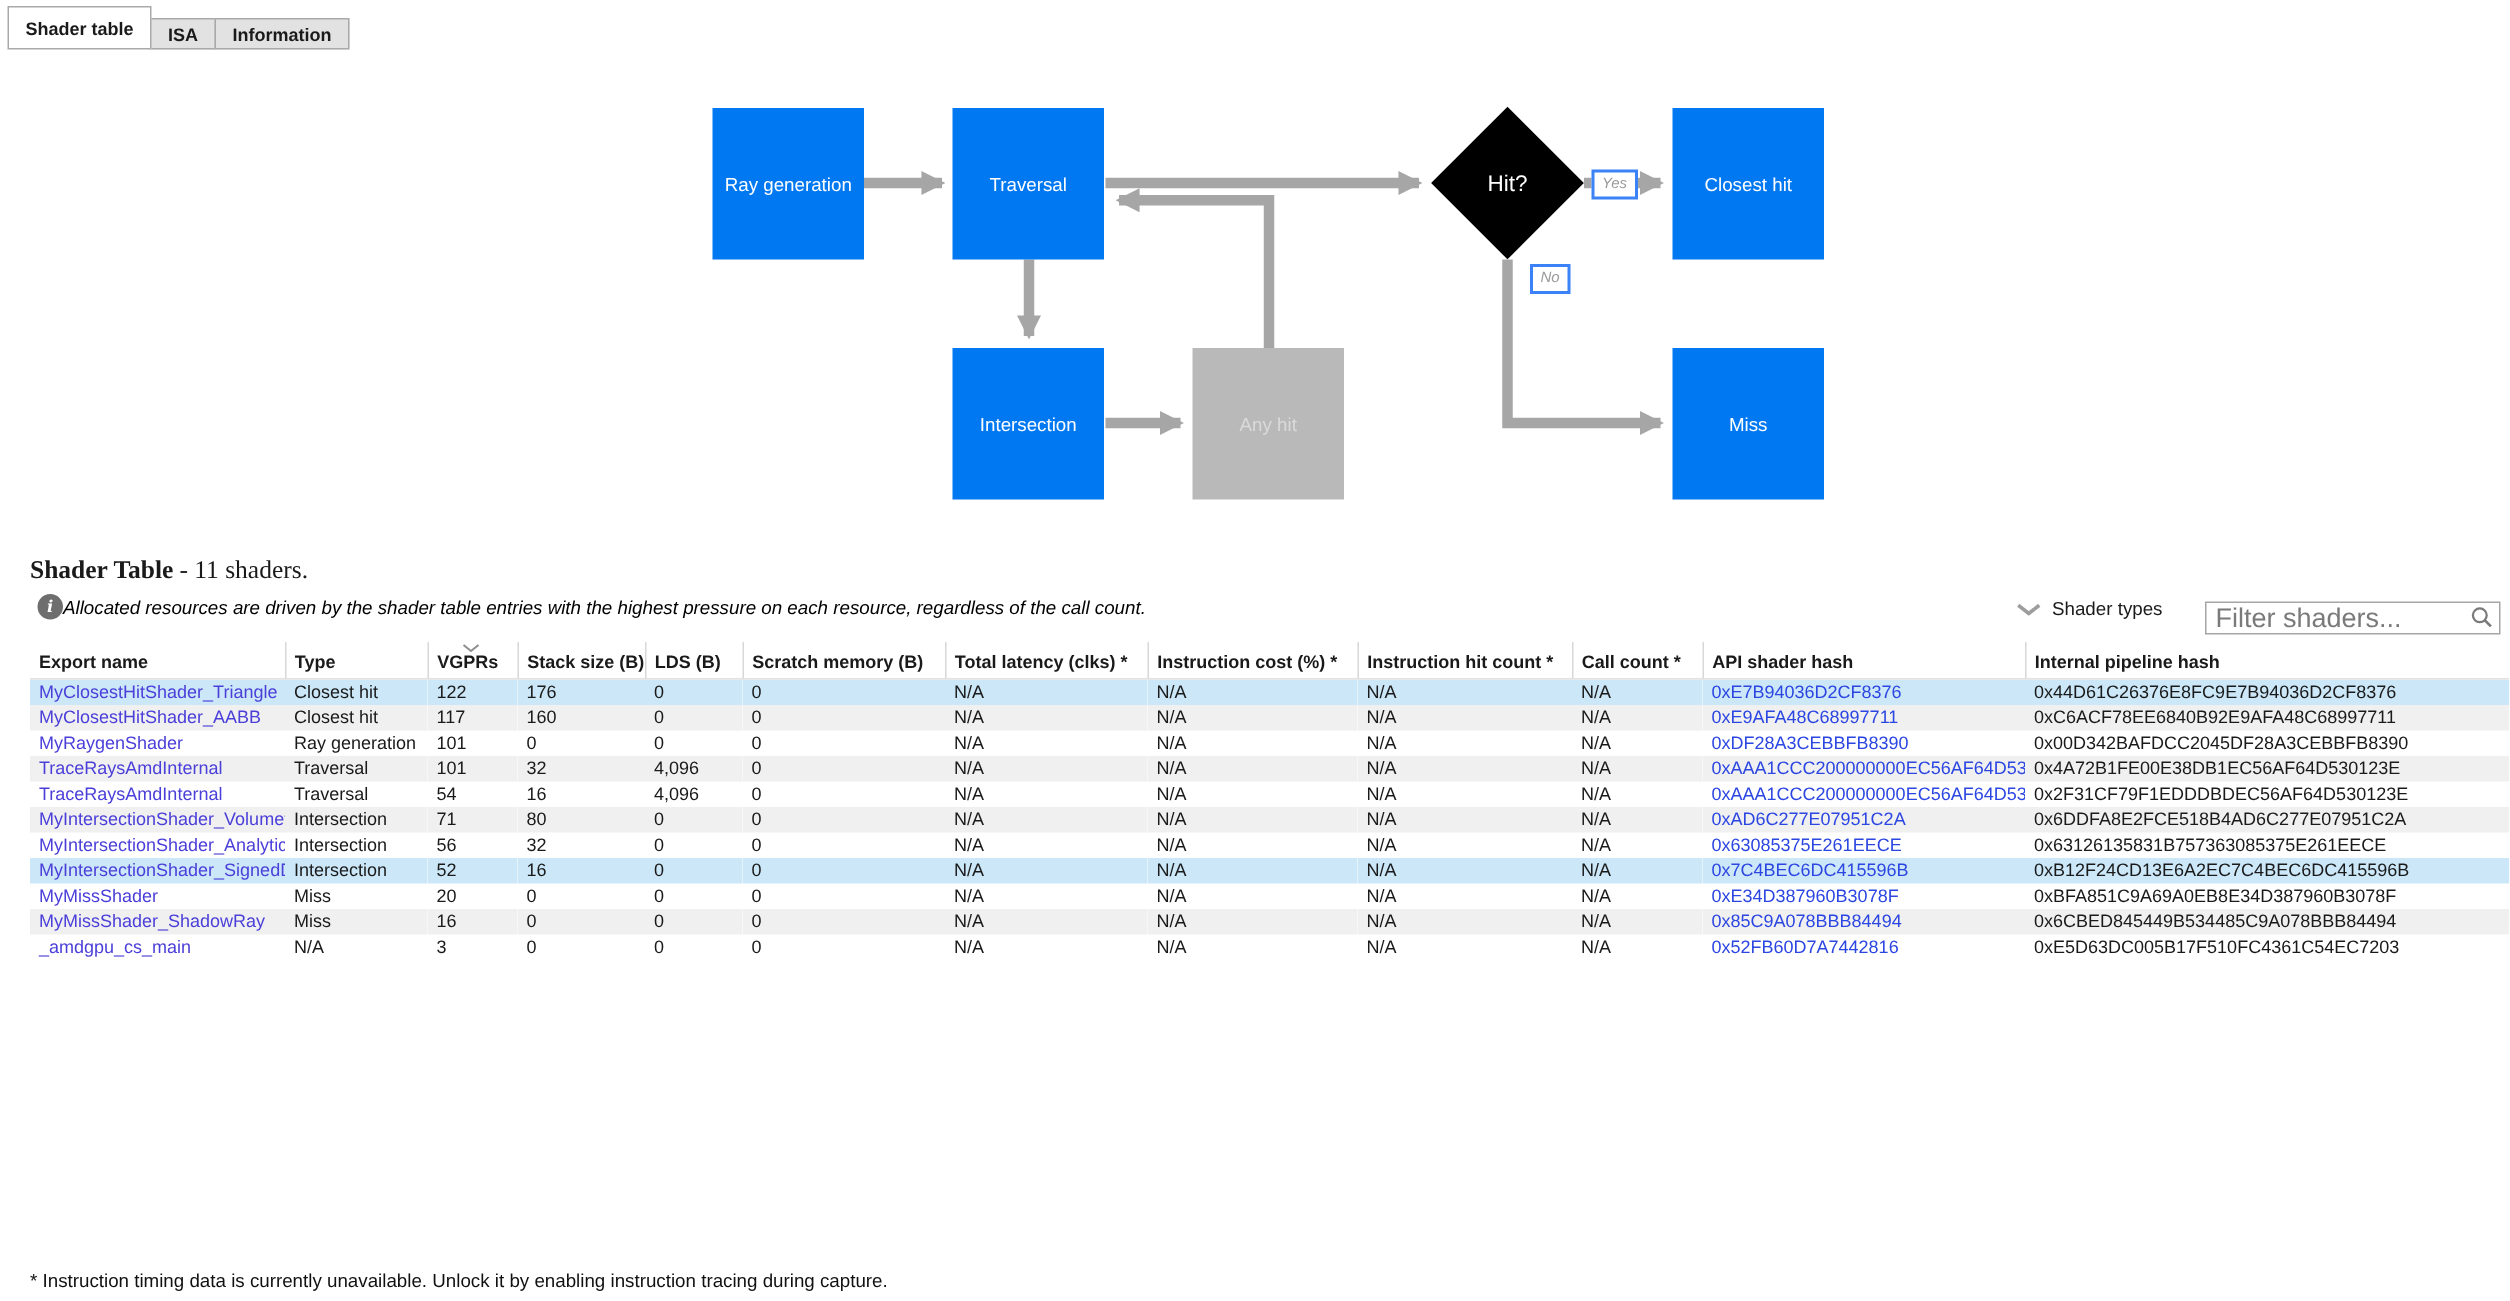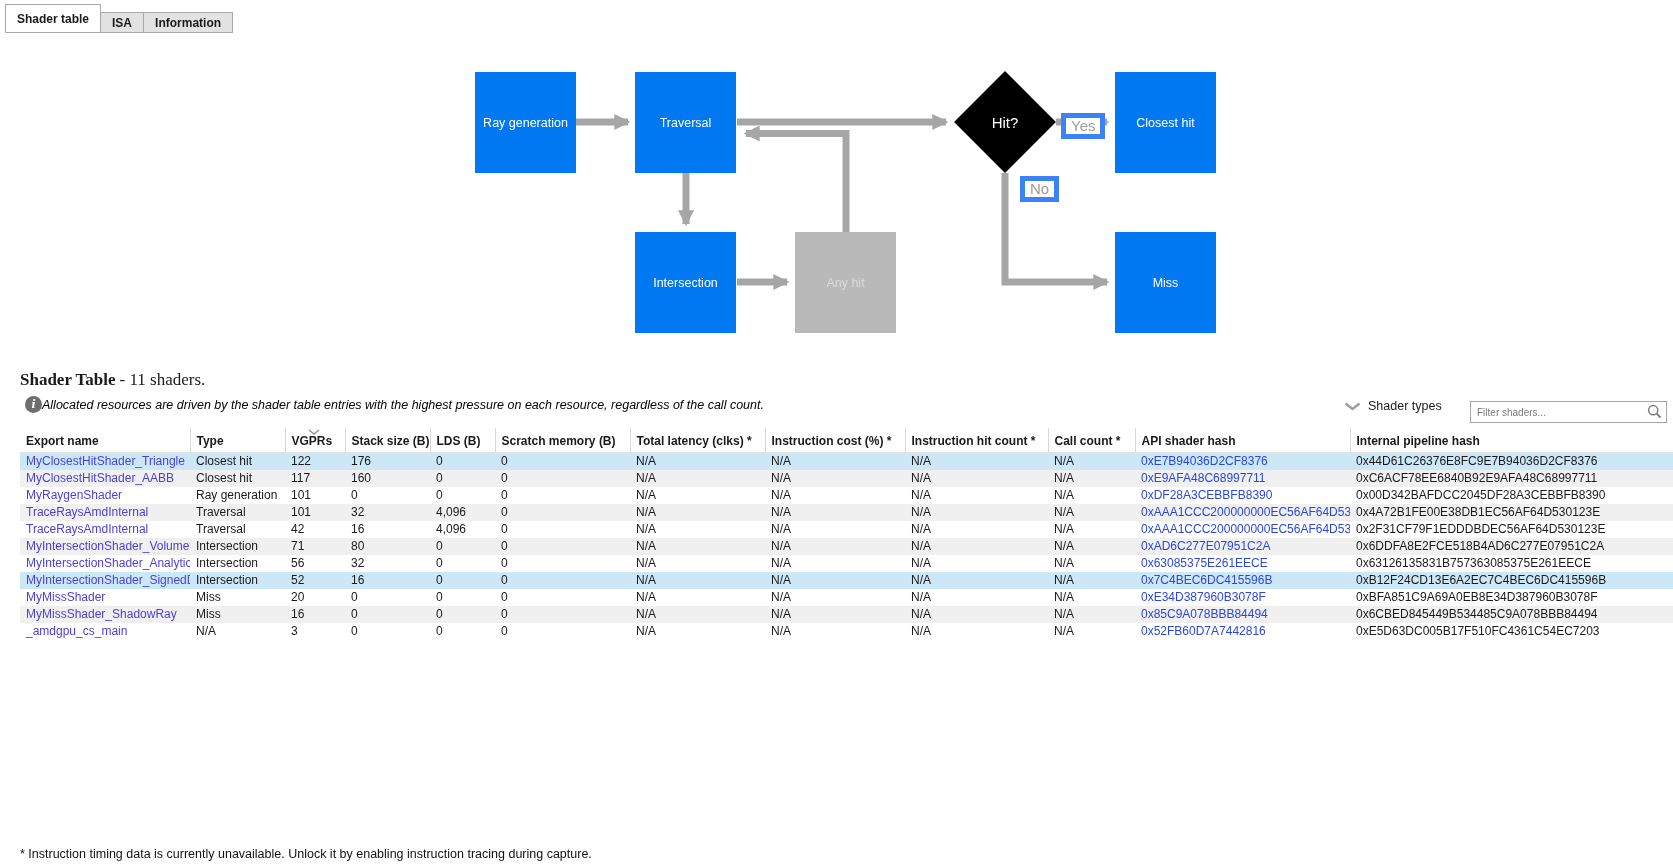--- a/index.html
+++ b/index.html
@@ -22,36 +22,36 @@
   
   .flow-svg{position:absolute; left:0; top:0; z-index:1;}
   .node{position:absolute; width:101px; height:101px; display:flex; align-items:center; justify-content:center;
         font-size:12.5px; z-index:2; cursor:pointer;}
   .node.blue{background:var(--node-blue); color:#fff;}
   .node.gray{background:var(--node-gray); color:var(--node-gray-text);}
   .diamond-shape{position:absolute; left:969px; top:86px; width:72px; height:72px;
         background:var(--diamond-black); transform:rotate(45deg); z-index:2;}
   .diamond-label{position:absolute; left:955px; top:72px; width:100px; height:100px; display:flex;
         align-items:center; justify-content:center; color:#fff; font-size:15px; z-index:3;}
-  .edge-label{position:absolute; z-index:4; background:#fff; border:5px solid #3b82f6;
-        color:var(--edge-label-text); font-size:15px; padding:1px 5px; line-height:14px;}
+  .edge-label{position:absolute; z-index:4; background:#fff; border:2px solid #3b82f6;
+        color:var(--edge-label-text); font-size:10px; padding:1px 5px; line-height:14px;font-style:italic;}
 
   
   .section-title{position:absolute; left:20px; top:370px; font-size:17px;font-family:Liberation Serif, serif;}
   .section-title .t{font-weight:bold;}
   .section-title .s{font-weight:normal; margin-left:4px;}
   .info-row{position:absolute; left:25px; top:396px; display:flex; align-items:center;}
   .info-icon{width:17px; height:17px; border-radius:50%; background:#6e6e6e; color:#fff;
         font:italic bold 11px "DejaVu Serif",serif; display:flex; align-items:center; justify-content:center; flex:0 0 17px;}
   .info-text{margin-left:0; font-size:12.5px; color:#000000;font-style:italic;}
   .shader-types{position:absolute; left:1344px; top:399px; display:flex; align-items:center; cursor:pointer;}
   .shader-types .chev{margin-right:7px; display:block;}
   .shader-types .lbl{font-size:12.5px;}
   .filter-wrap{position:absolute; left:1470px; top:401px; width:197px; height:22px;}
-  .filter-wrap input{width:100%; height:100%; border:1px solid #a6a6a6; font-size:10px; padding:0 24px 0 6px;
+  .filter-wrap input{width:100%; height:100%; border:1px solid #a6a6a6; font-size:18px; padding:0 24px 0 6px;
         font-family:inherit; color:#333; outline:none; background:#fff;}
   .filter-wrap input::placeholder{color:#7a7a7a;}
   .filter-wrap .mag{position:absolute; right:5px; top:3px;}
 
   
   table.shader{position:absolute; left:20px; top:428px; width:1653px; border-collapse:collapse; table-layout:fixed;}
   table.shader th{font-size:12px; font-weight:bold; text-align:left; vertical-align:bottom;
         padding:2px 6px 4px 6px; height:24px; border-right:1px solid #d8d8d8; border-bottom:1px solid #e2e2e2;
         white-space:nowrap; overflow:hidden; position:relative; cursor:pointer;margin-left:23px;}
   table.shader th:last-child{border-right:none;}
@@ -232,21 +232,21 @@
           <td>N/A</td>
           <td>N/A</td>
           <td>N/A</td>
           <td>N/A</td>
           <td class="link-hash">0xAAA1CCC200000000EC56AF64D530123E</td>
           <td>0x4A72B1FE00E38DB1EC56AF64D530123E</td>
         </tr>
         <tr>
           <td class="link-export">TraceRaysAmdInternal</td>
           <td>Traversal</td>
-          <td>42</td>
+          <td>54</td>
           <td>16</td>
           <td>4,096</td>
           <td>0</td>
           <td>N/A</td>
           <td>N/A</td>
           <td>N/A</td>
           <td>N/A</td>
           <td class="link-hash">0xAAA1CCC200000000EC56AF64D530123E</td>
           <td>0x2F31CF79F1EDDDBDEC56AF64D530123E</td>
         </tr>

